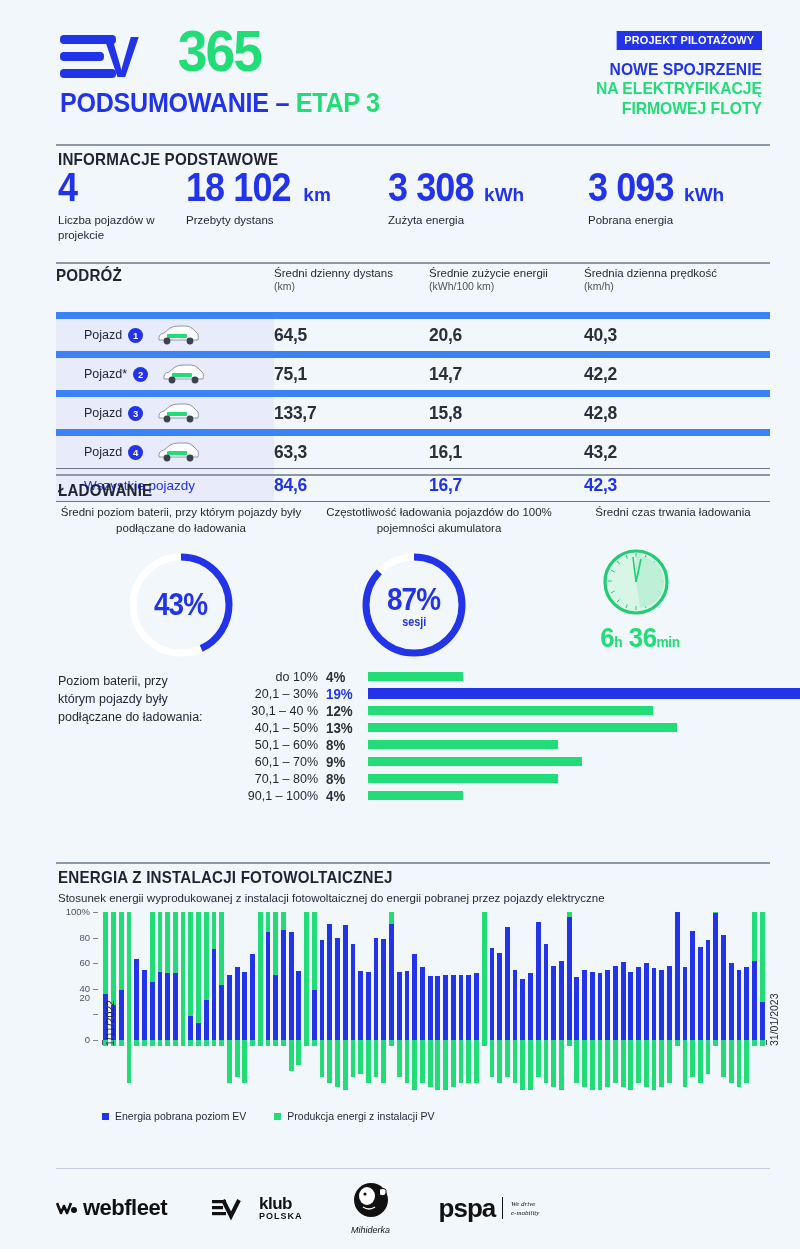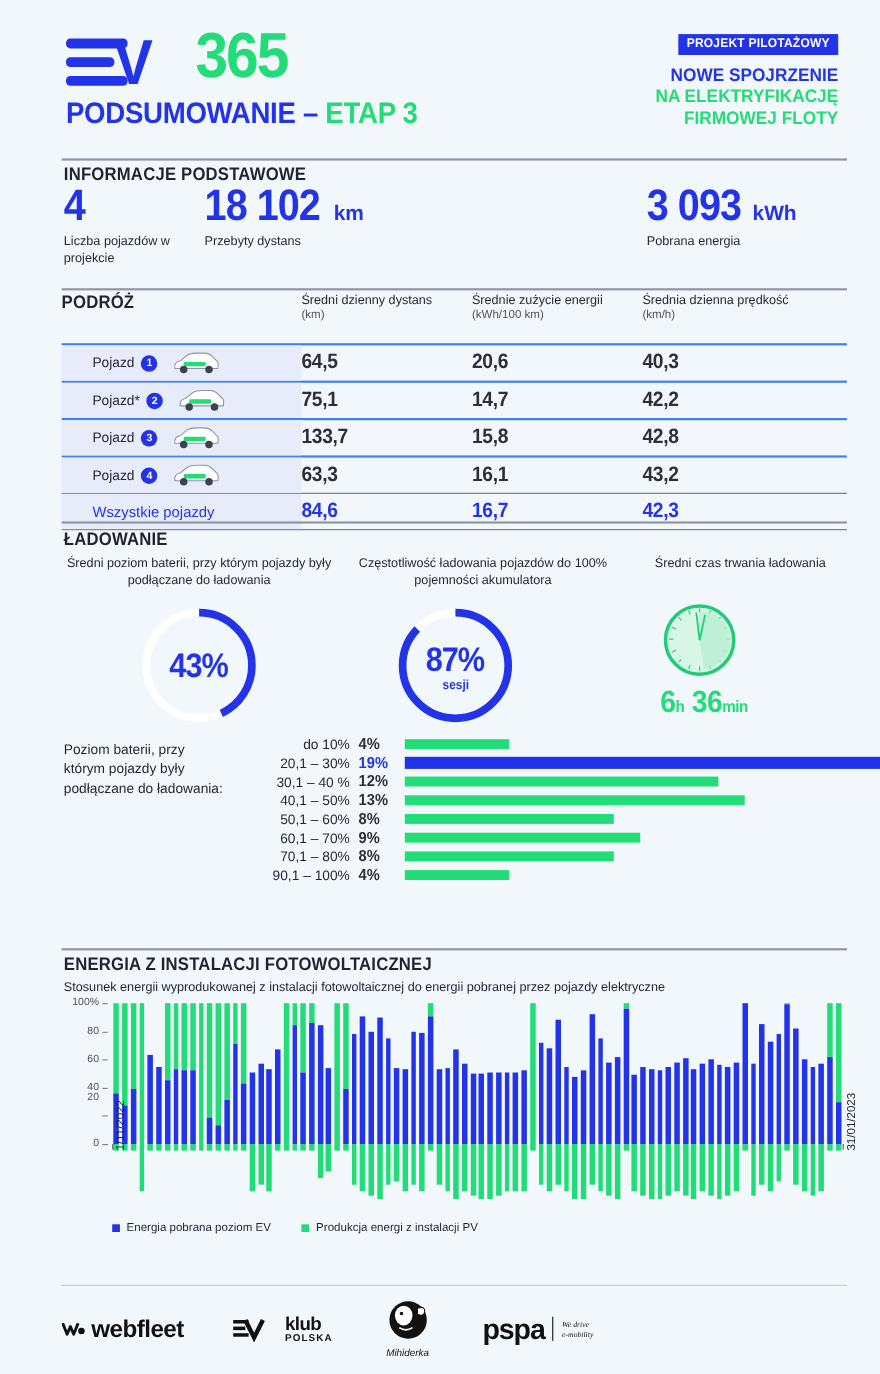--- a/index.html
+++ b/index.html
@@ -48,21 +48,21 @@
 
   
   .tbl{position:absolute;left:56px;top:266px;width:714px;}
   .tbl-head{display:flex;align-items:flex-start;height:46px;}
   .th-label{width:218px;font-size:16.5px;font-weight:900;letter-spacing:.2px;transform:scaleX(.92);transform-origin:left;}
   .th{font-size:11.5px;line-height:1.25;color:#1f2430;}
   .th .u{color:#4a5262;font-size:10.5px;display:block;}
   .c2{width:155px;}
   .c3{width:155px;}
   .c4{width:180px;}
-  .trow{display:flex;align-items:center;height:32px;border-top:2px solid #3b82f6;}
+  .trow{display:flex;align-items:center;height:32px;border-top:7px solid #3b82f6;}
   .trow.total{border-top:1.6px solid #6d7686;border-bottom:1.6px solid #6d7686;}
   .rlabel{width:218px;height:100%;background:#e7ebfa;display:flex;align-items:center;}
   .rlabel .nm{font-size:12.5px;margin-left:28px;color:#1f2430;}
   .rlabel.tot .nm{color:#2233e8;font-size:13.5px;}
   .rnum{width:22px;height:15px;display:inline-flex;align-items:center;justify-content:center;background:#2233e8;color:#fff;border-radius:50%;font-size:9.5px;font-weight:700;margin-left:6px;width:15px;}
   .car{width:46px;height:22px;margin-left:12px;position:relative;}
   .cell{font-size:19px;font-weight:900;color:#2a2f3a;letter-spacing:-.3px;transform:scaleX(.92);transform-origin:left;}
   .trow.total .cell{color:#2233e8;}
 
   
@@ -146,20 +146,24 @@
   <div class="sec-title" style="top:150px;">INFORMACJE PODSTAWOWE</div>
 
   <div class="kpis">
     <div class="kpi k1">
       <span class="num">4</span><span class="unit"></span>
       <div class="cap">Liczba pojazdów w projekcie</div>
     </div>
     <div class="kpi k2">
       <span class="num">18 102</span><span class="unit">km</span>
       <div class="cap">Przebyty dystans</div>
+    </div>
+    <div class="kpi k3">
+      <span class="num">3 308</span><span class="unit">kWh</span>
+      <div class="cap">Zużyta energia</div>
     </div>
     <div class="kpi k4">
       <span class="num">3 093</span><span class="unit">kWh</span>
       <div class="cap">Pobrana energia</div>
     </div>
   </div>
 
   <div class="rule" style="top:262px;"></div>
   <div class="tbl">
     <div class="tbl-head">

